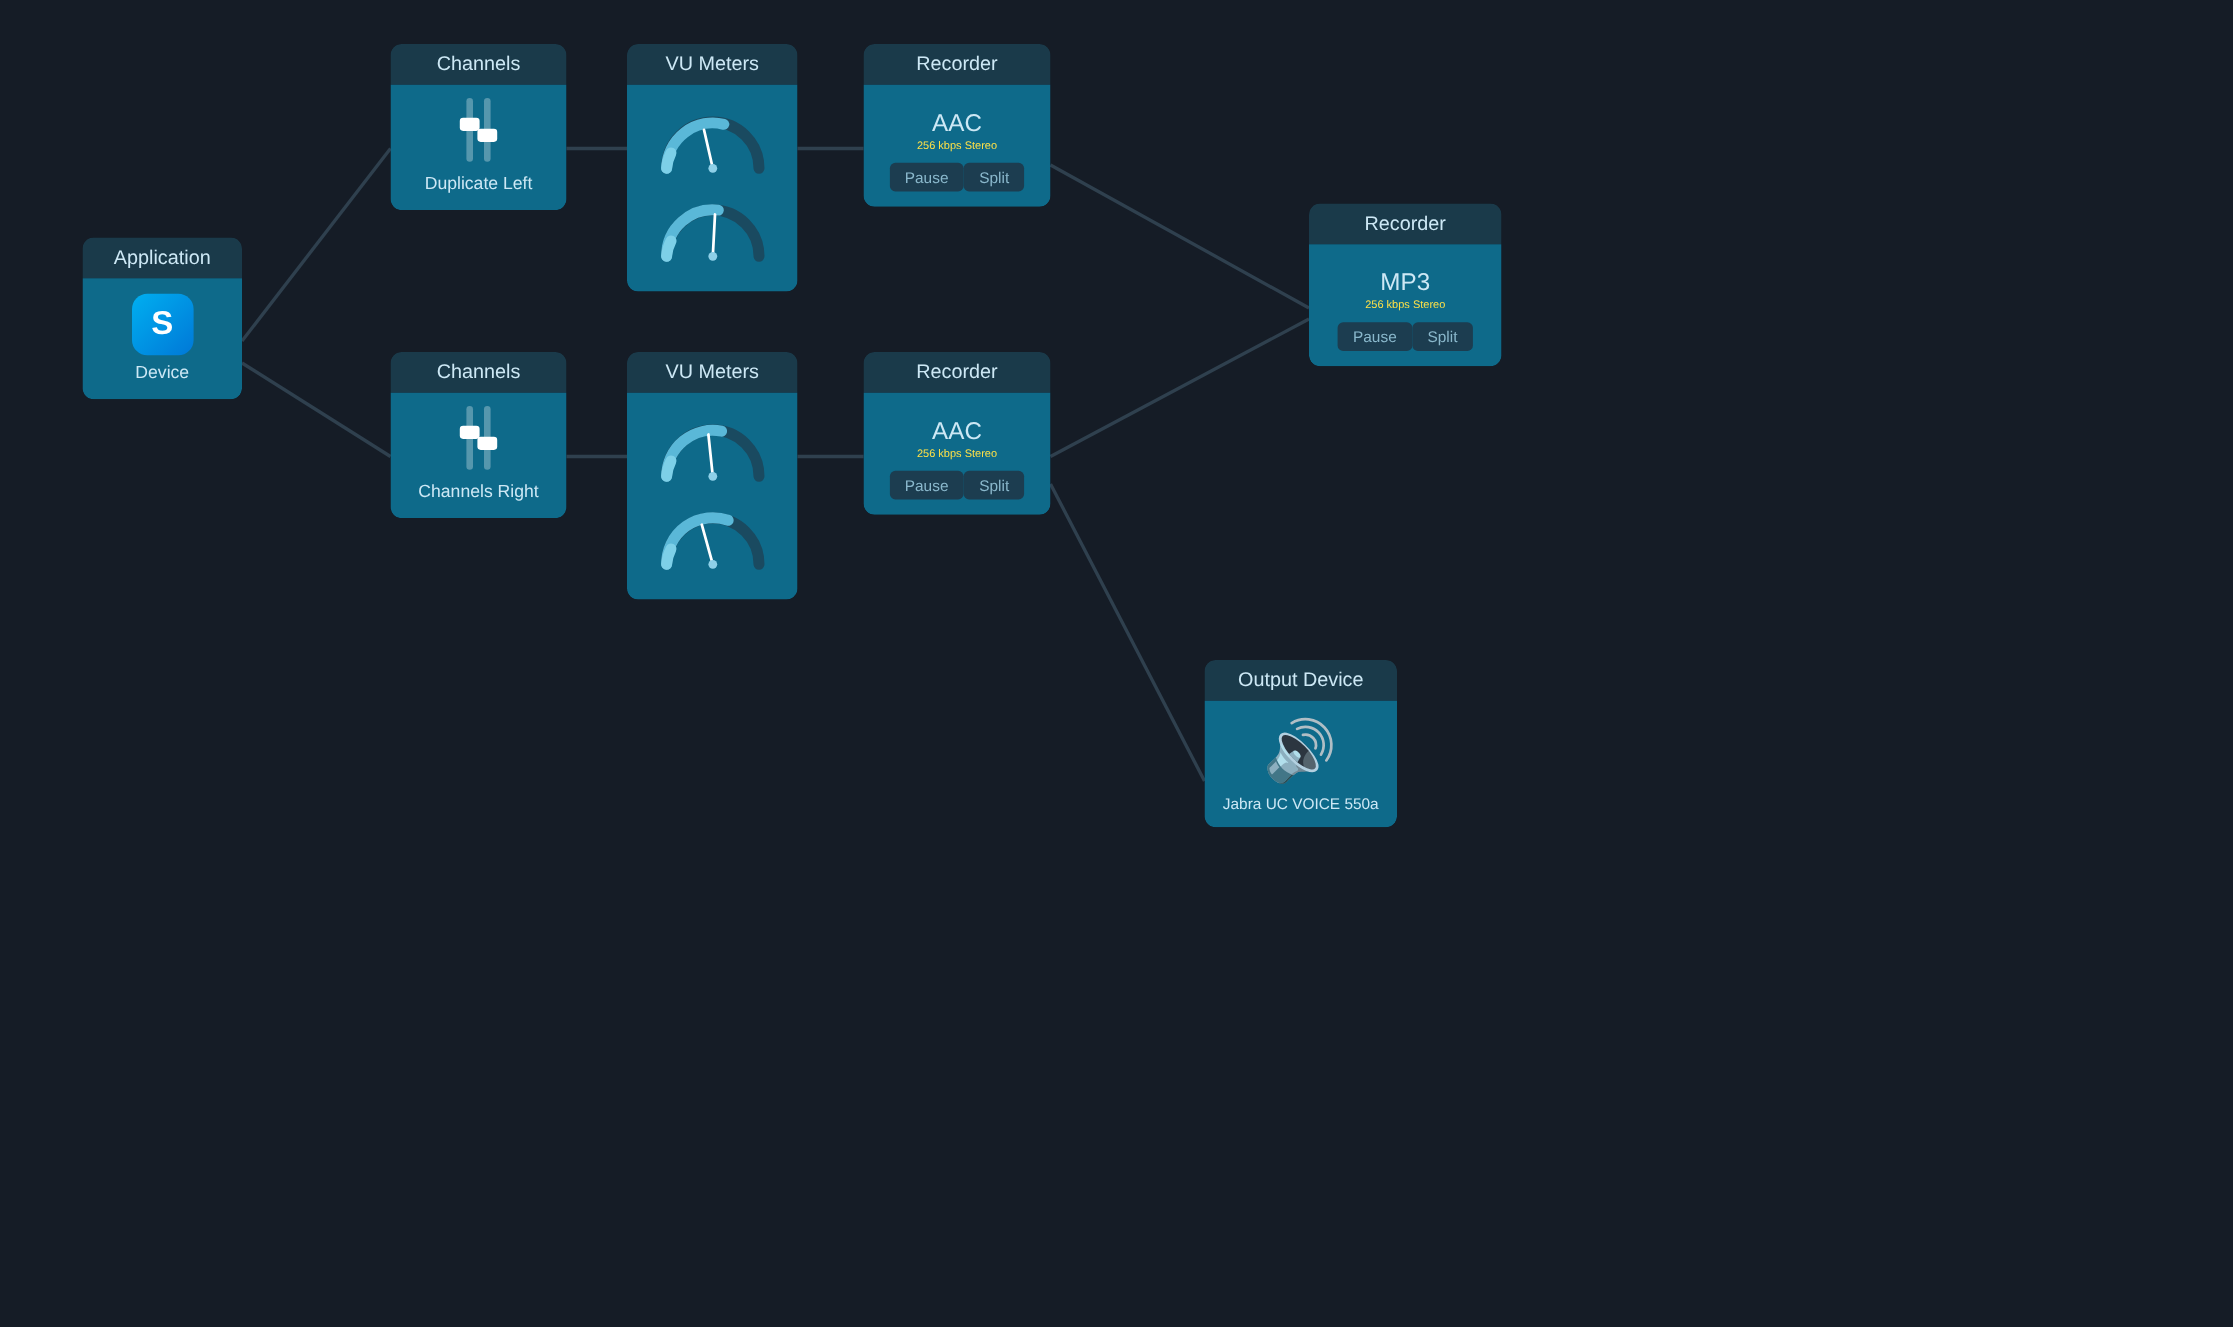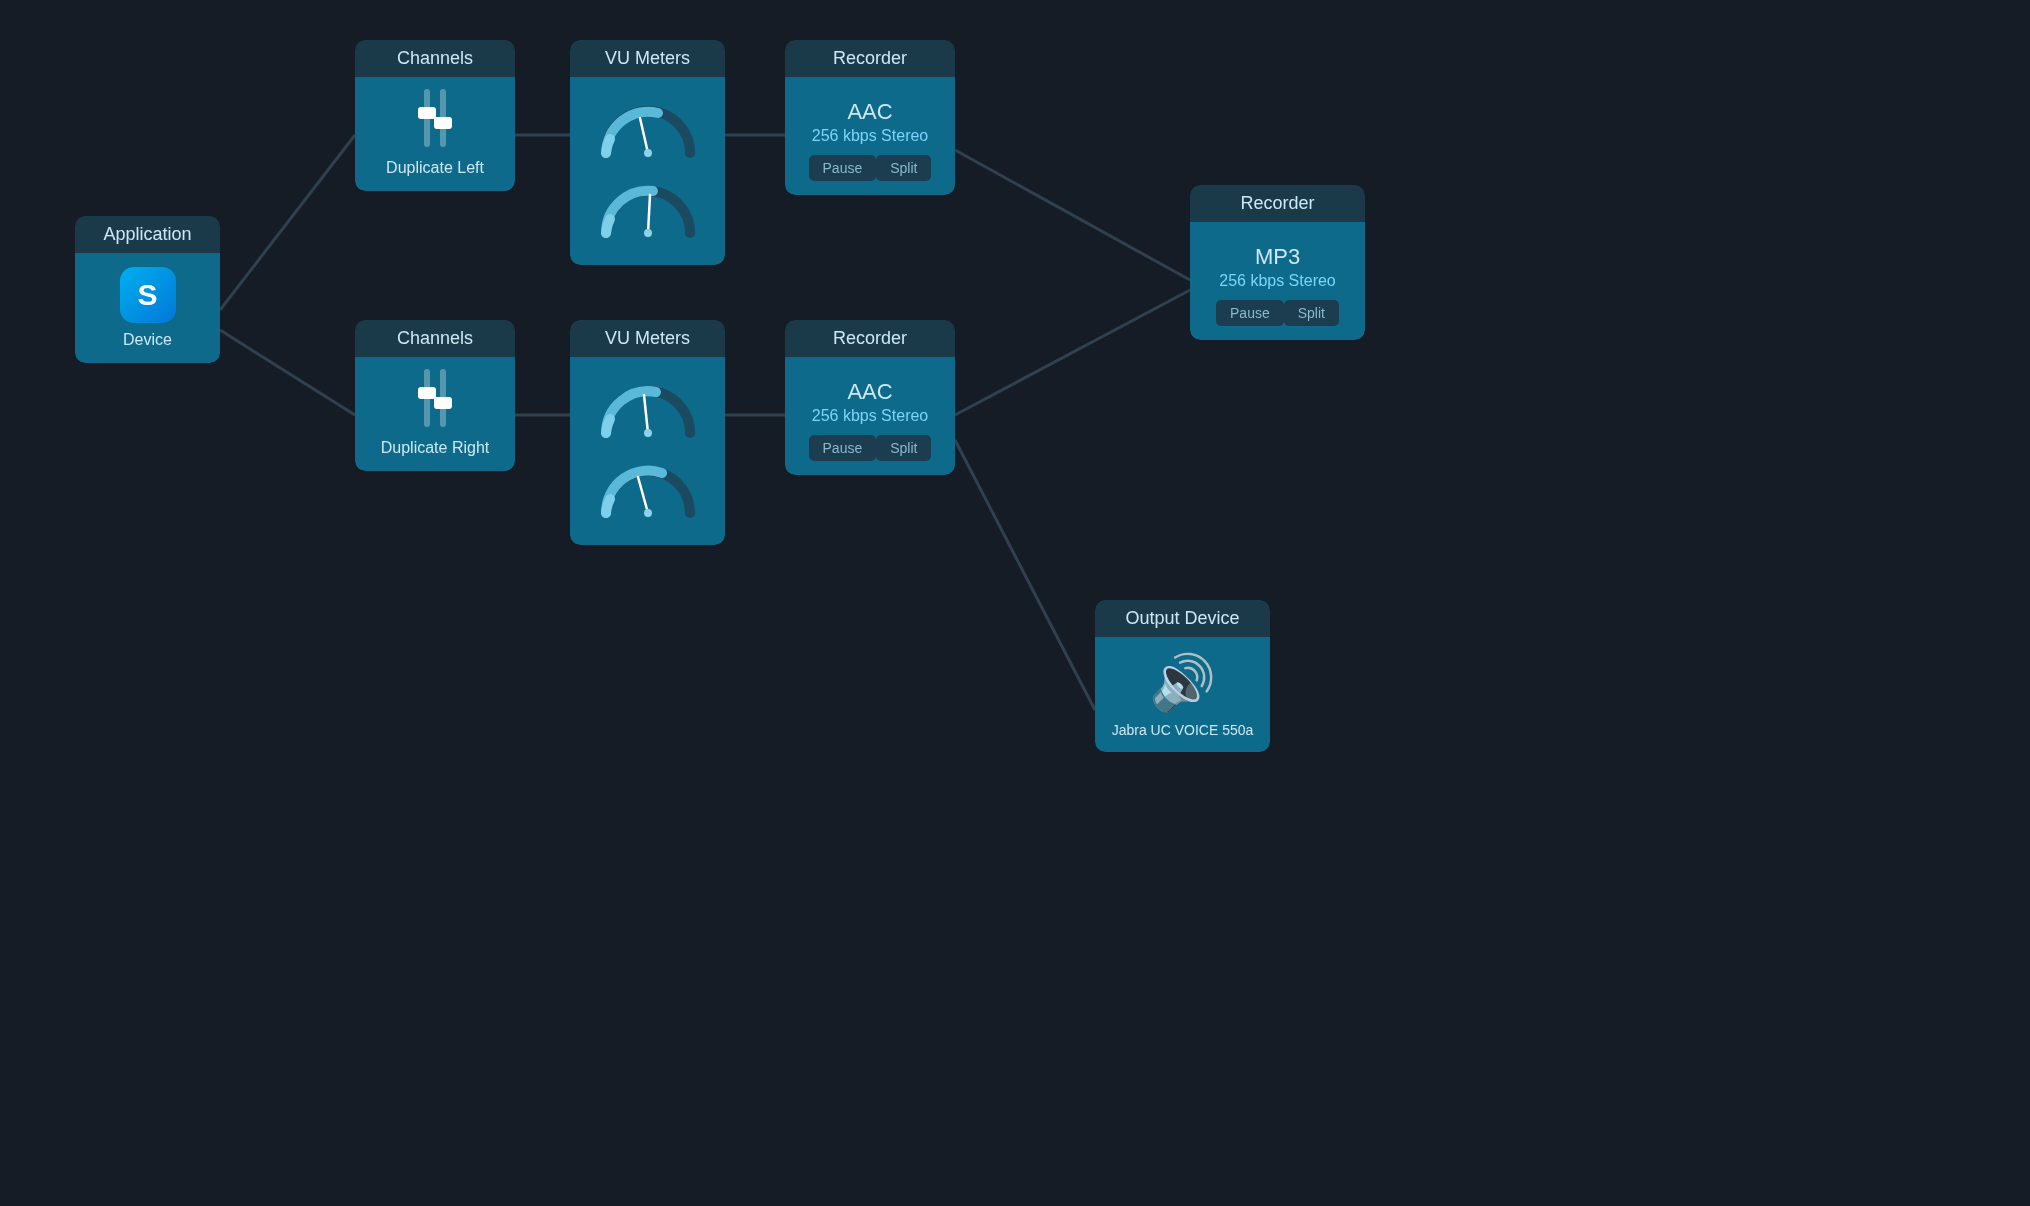--- a/index.html
+++ b/index.html
@@ -49,22 +49,22 @@
     }
 
     .node-label {
       color: #cde8f5;
       font-size: 16px;
       margin-top: 8px;
       text-align: center;
     }
 
     .node-sublabel {
-      color: #7dd3fc;
-      font-size: 16px;
+      color: #fde047;
+      font-size: 10px;
       margin-top: 2px;
       text-align: center;
     }
 
     .node-buttons {
       display: flex;
       gap: 0;
       margin-top: 10px;
     }
 
@@ -288,21 +288,21 @@
   <div class="node-header">Channels</div>
   <div class="node-body">
     <div class="faders-icon">
       <div class="fader-track">
         <div class="fader-handle fader-handle-1"></div>
       </div>
       <div class="fader-track">
         <div class="fader-handle fader-handle-2"></div>
       </div>
     </div>
-    <div class="node-label">Duplicate Right</div>
+    <div class="node-label">Channels Right</div>
   </div>
 </div>
 
 <div class="node node-vu-right">
   <div class="node-header">VU Meters</div>
   <div class="node-body">
     <svg class="vu-meter" viewBox="0 0 110 80" xmlns="http://www.w3.org/2000/svg">
       <g transform="translate(55,62)">
         <path d="M -42,0 A 42,42 0 0,1 42,0" fill="none" stroke="#1a4a60" stroke-width="10" stroke-linecap="round"></path>
         <path d="M -42,0 A 42,42 0 0,1 8,-41" fill="none" stroke="#5ab8d8" stroke-width="10" stroke-linecap="round"></path>

